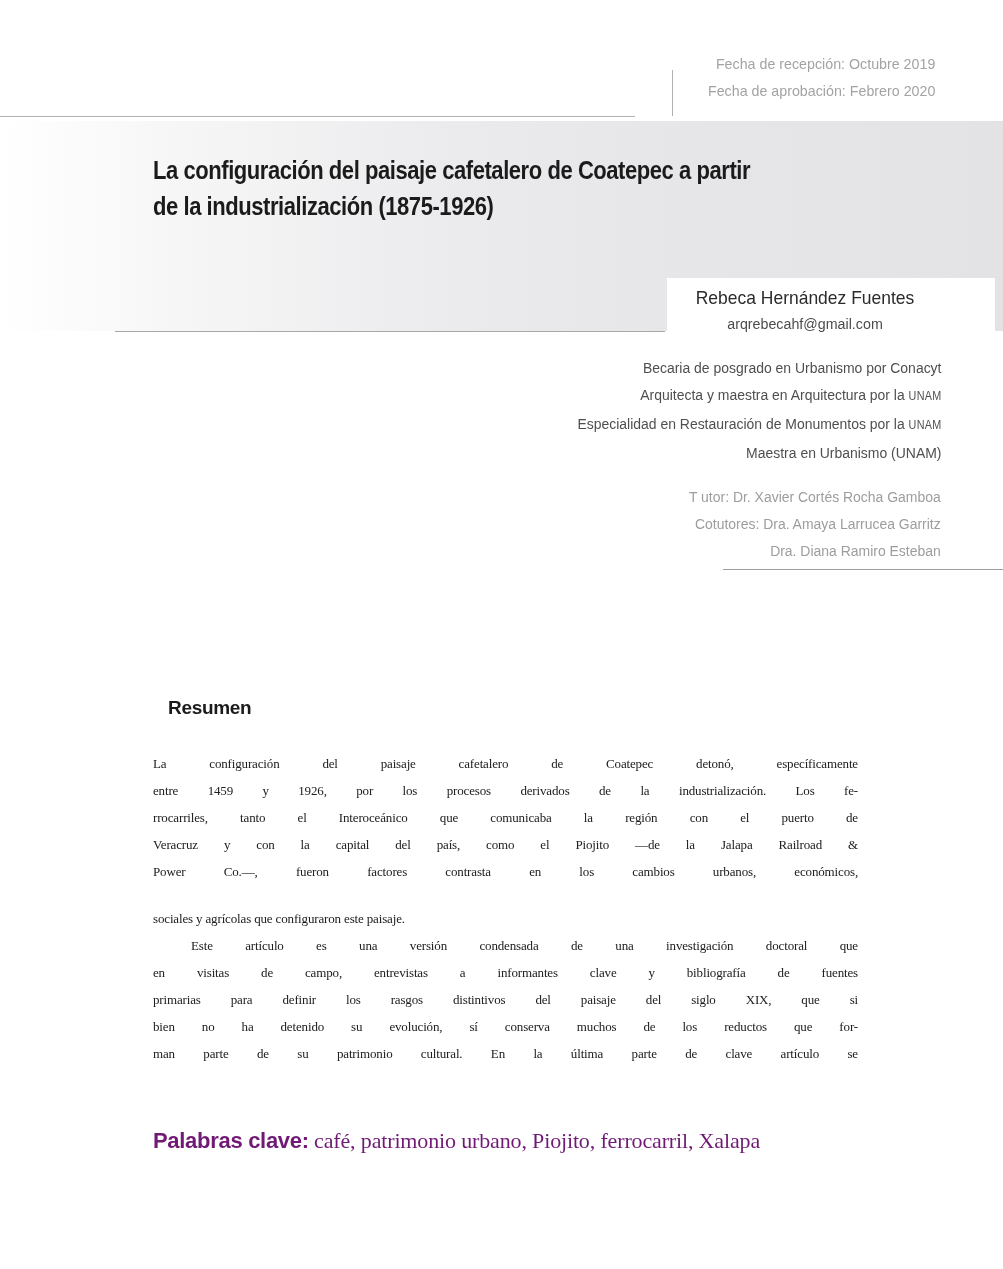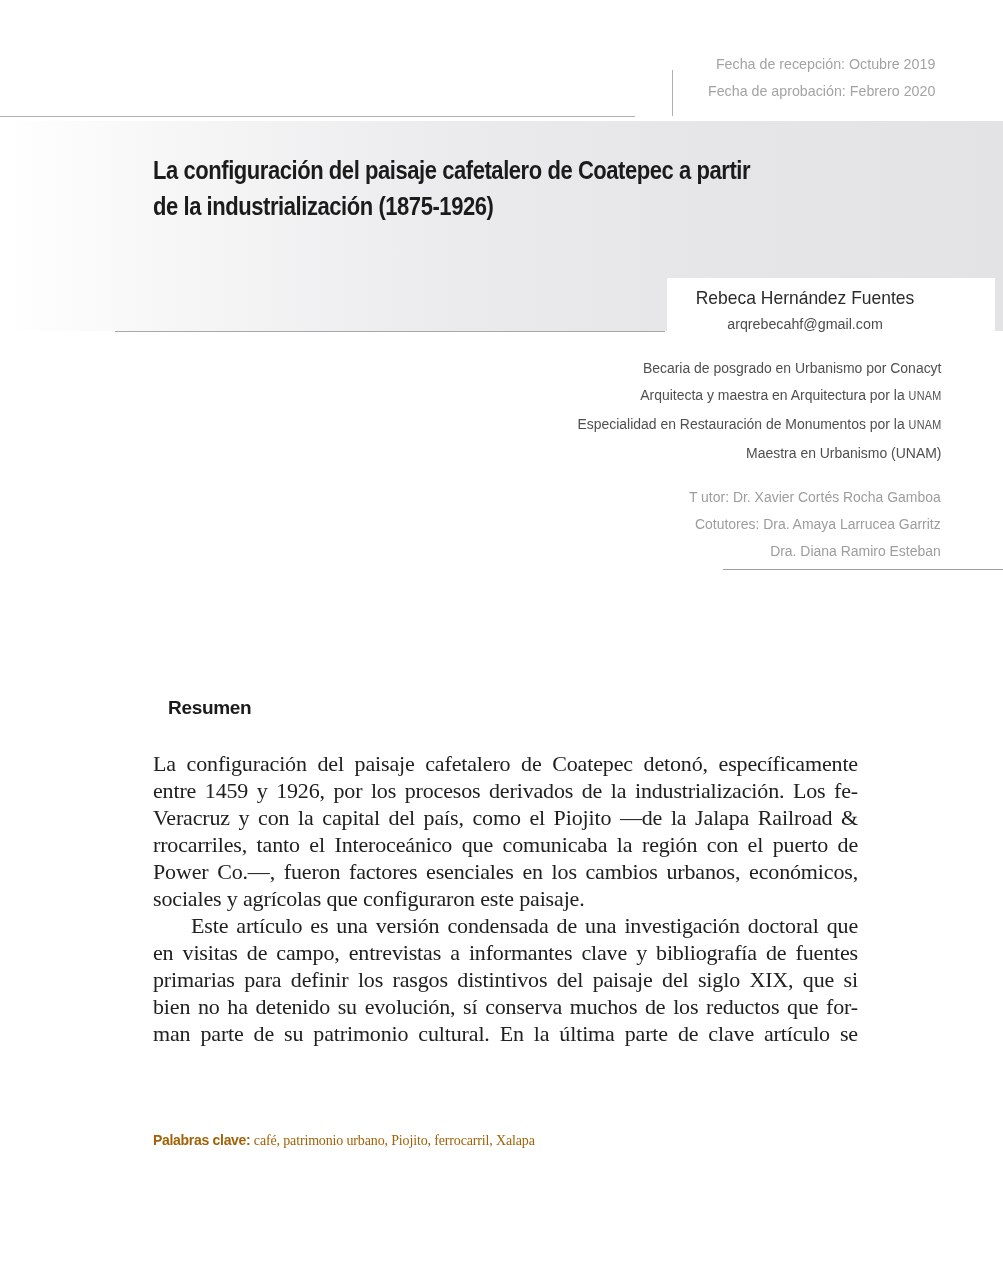--- a/index.html
+++ b/index.html
@@ -55,33 +55,33 @@
     color:#9d9d9d;font-size:15.5px;line-height:27px;white-space:nowrap;
     transform:scaleX(0.9);transform-origin:100% 0;
   }
   
   .resumen-heading{
     position:absolute;left:153px;top:697px;
     font-weight:bold;font-size:19px;letter-spacing:-0.3px;color:#1b1b1b;margin-left:15px;
   }
   .abstract{
     position:absolute;left:153px;top:750px;width:705px;
-    font-family:"Liberation Serif",serif;font-size:22px;color:#202020;
+    font-family:"Liberation Serif",serif;font-size:13px;color:#202020;
     letter-spacing:-0.15px;
   }
   .abs-line{
     height:27px;line-height:27px;white-space:nowrap;overflow:hidden;
     text-align:justify;text-align-last:justify;
   }
-  .abs-line.last{text-align:left;text-align-last:left;}
+  .abs-line.last{text-align:left;text-align-last:left;margin-top:20px;}
   .abs-line.indent{text-indent:38px;}
   
   .keywords{
     position:absolute;left:153px;top:1127px;width:760px;
-    font-size:14px;line-height:27px;color:#a16207;white-space:nowrap;
+    font-size:22px;line-height:27px;color:#701a75;white-space:nowrap;
   }
   .kw-label{font-family:"Liberation Sans",sans-serif;font-weight:bold;letter-spacing:-0.3px;}
   .kw-text{font-family:"Liberation Serif",serif;letter-spacing:-0.15px;}
 </style>
 </head>
 <body>
 
 <div id="page">
 
   <div class="dates">
@@ -121,23 +121,23 @@
     <div>Cotutores: Dra. Amaya Larrucea Garritz</div>
     <div>Dra. Diana Ramiro Esteban</div>
   </div>
   <div class="rule" id="hrule-f"></div>
 
   <div class="resumen-heading">Resumen</div>
 
   <div class="abstract">
     <div class="abs-line">La configuración del paisaje cafetalero de Coatepec detonó, específicamente</div>
     <div class="abs-line">entre 1459 y 1926, por los procesos derivados de la industrialización. Los fe-</div>
+    <div class="abs-line">rrocarriles, tanto el Interoceánico que comunicaba la región con el puerto de</div>
     <div class="abs-line">Veracruz y con la capital del país, como el Piojito —de la Jalapa Railroad &amp;</div>
-    <div class="abs-line">rrocarriles, tanto el Interoceánico que comunicaba la región con el puerto de</div>
-    <div class="abs-line">Power Co.—, fueron factores esenciales en los cambios urbanos, económicos,</div>
+    <div class="abs-line">Power Co.—, fueron factores contrasta en los cambios urbanos, económicos,</div>
     <div class="abs-line last">sociales y agrícolas que configuraron este paisaje.</div>
     <div class="abs-line indent">Este artículo es una versión condensada de una investigación doctoral que</div>
     <div class="abs-line">en visitas de campo, entrevistas a informantes clave y bibliografía de fuentes</div>
     <div class="abs-line">primarias para definir los rasgos distintivos del paisaje del siglo XIX, que si</div>
     <div class="abs-line">bien no ha detenido su evolución, sí conserva muchos de los reductos que for-</div>
     <div class="abs-line">man parte de su patrimonio cultural. En la última parte de clave artículo se</div>
   </div>
 
   <div class="keywords">
     <span class="kw-label">Palabras clave:</span><span class="kw-text"> café, patrimonio urbano, Piojito, ferrocarril, Xalapa</span>

